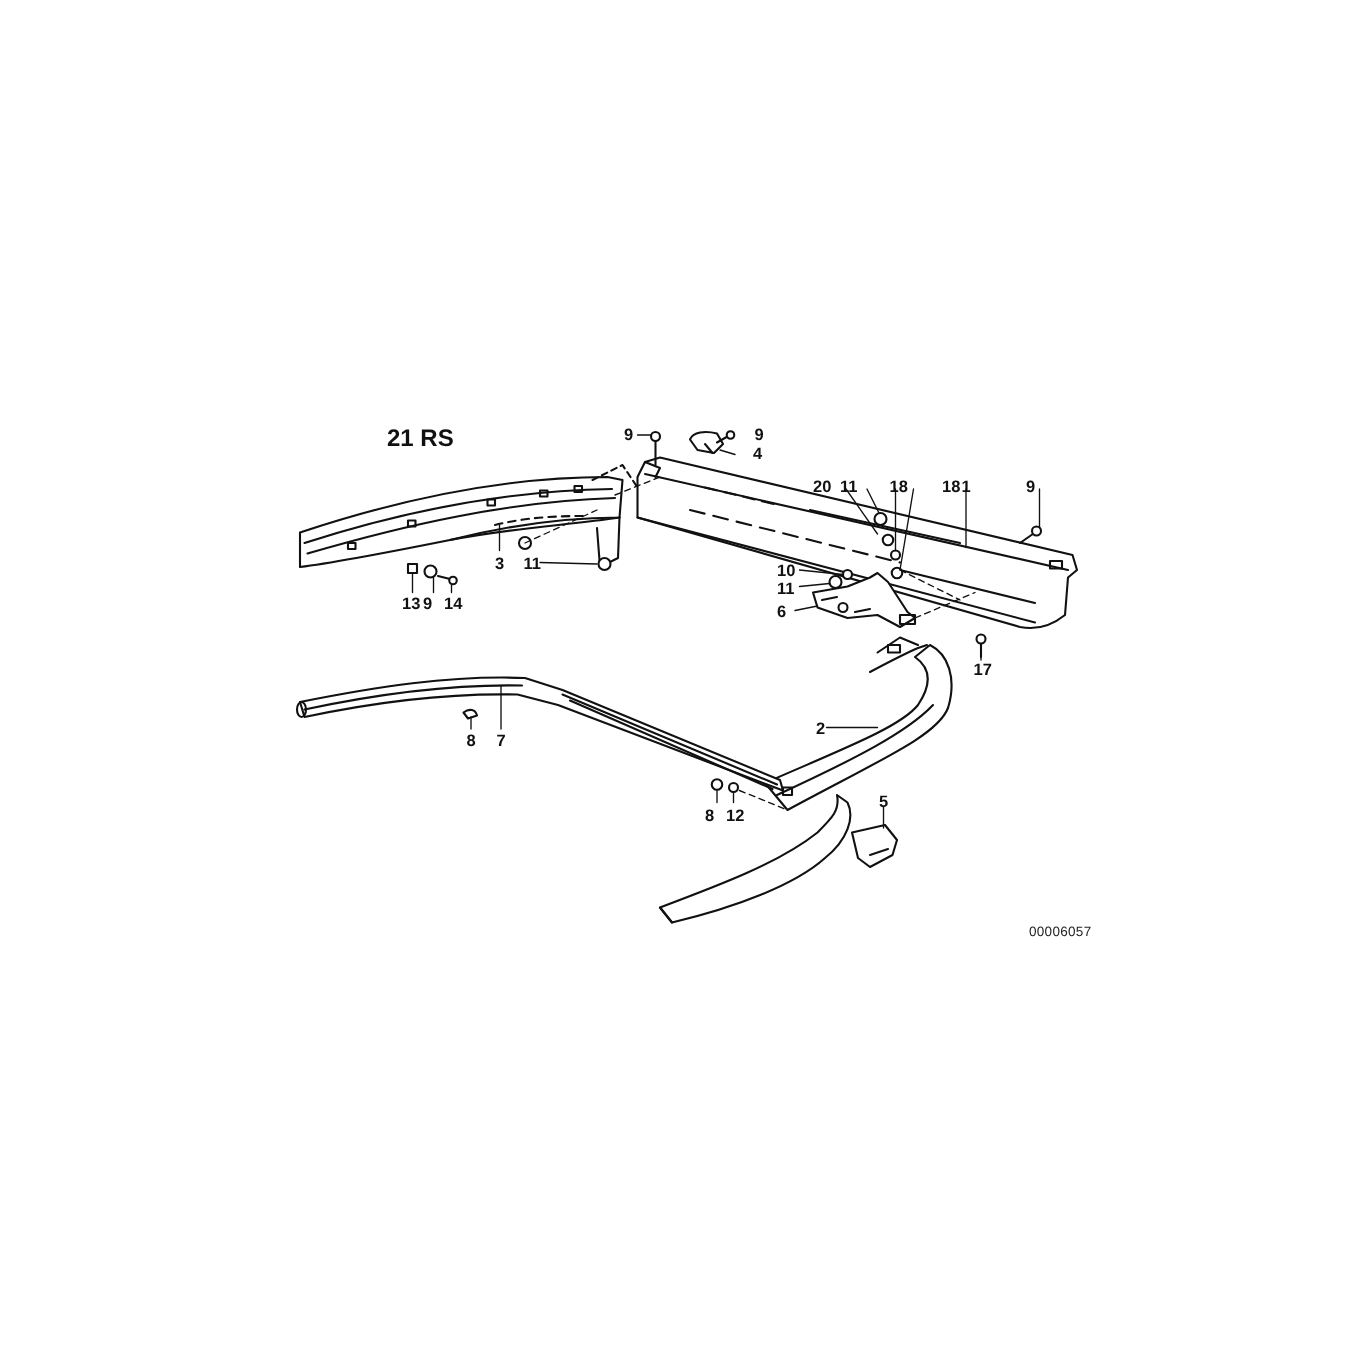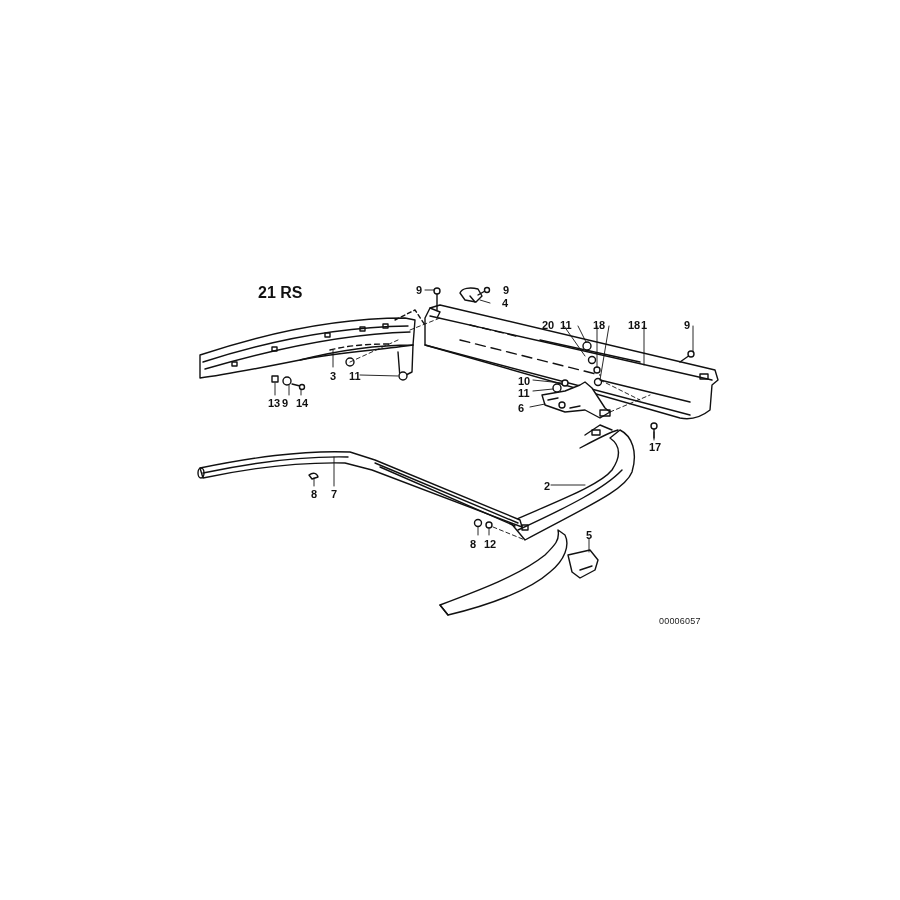--- a/index.html
+++ b/index.html
@@ -1,20 +1,20 @@
 <!DOCTYPE html>
 <html><head>
 <meta charset="utf-8">
 <style>
   html, body { margin:0; padding:0; background:#ffffff; }
   body { width:900px; height:900px; position:relative; overflow:hidden; font-family:"Liberation Sans", sans-serif; }
   #diagram { position:absolute; left:0; top:0; width:900px; height:900px; }
   .lbl { position:absolute; font-size:11px; font-weight:bold; color:#111; line-height:1; white-space:nowrap; }
   .title { position:absolute; font-size:16px; font-weight:bold; color:#111; }
-  .code { position:absolute; font-size:9px; color:#222; letter-spacing:0.2px; }
+  .code { position:absolute; font-size:9px; color:#222; letter-spacing:0.2px;margin-left:27px; }
 </style>
 </head>
 <body>
 
 <svg id="diagram" viewBox="0 0 900 900" width="900" height="900" xmlns="http://www.w3.org/2000/svg">
   <g fill="none" stroke="#111" stroke-width="1.4" stroke-linejoin="round" stroke-linecap="round">
 
     <g>
       <path d="M200 355 C 260 335, 330 318, 405 318 L 415 320 L 413 345 C 380 345, 340 350, 300 360 C 260 368, 225 375, 200 378 Z" fill="#fff"></path>
       <path d="M203 362 C 265 342, 335 327, 408 326"></path>

